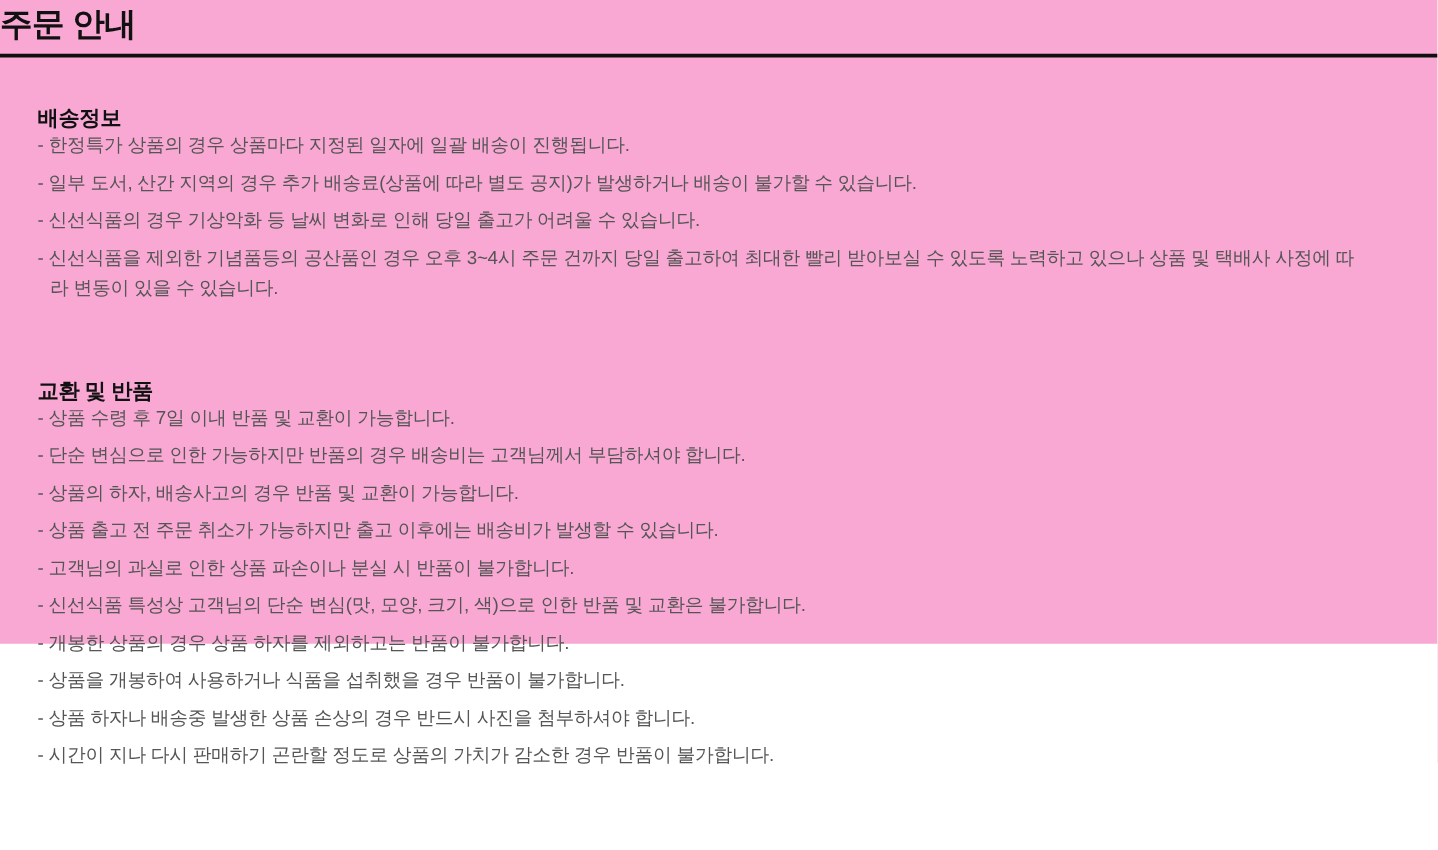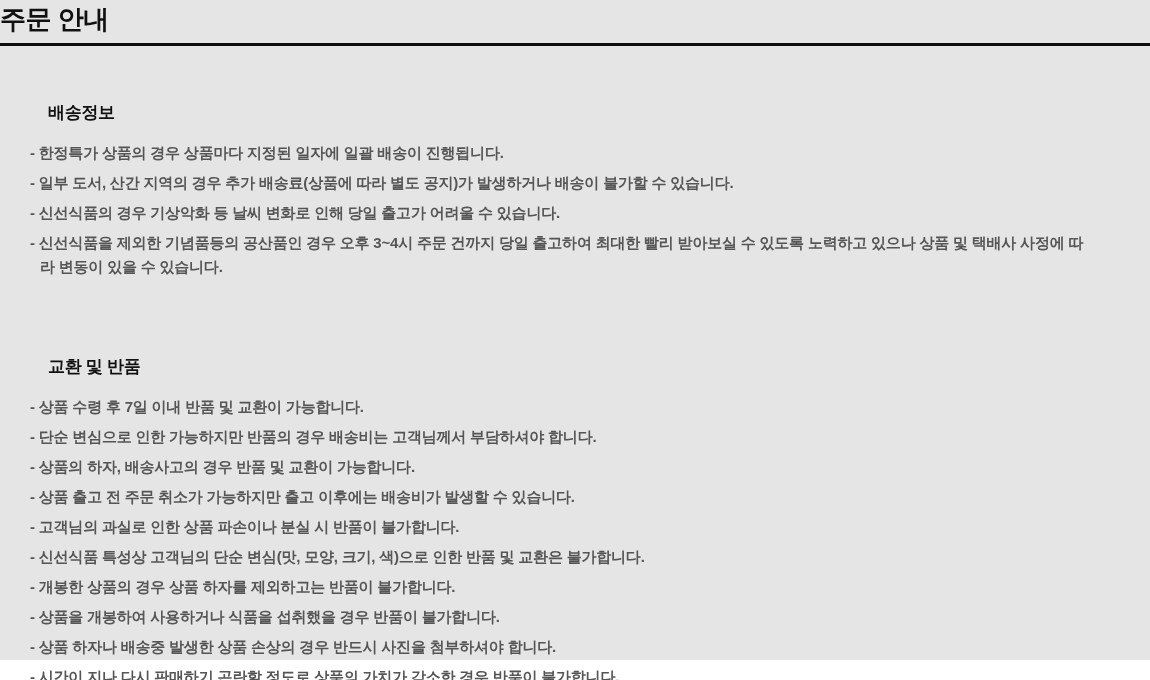--- a/index.html
+++ b/index.html
@@ -9,22 +9,22 @@
   }
   body {
     width: 1150px;
     height: 680px;
     overflow: hidden;
     font-family: "Liberation Sans", "DejaVu Sans", sans-serif;
     -webkit-font-smoothing: antialiased;
   }
   .page {
     width: 1150px;
-    height: 660px;
-    background: #e5e5e5;
+    height: 515px;
+    background: #f9a8d4;
     box-sizing: border-box;
   }
   .page-title {
     margin: 0;
     padding: 3px 0 0 0;
     font-size: 26px;
     line-height: 33px;
     font-weight: 700;
     letter-spacing: -0.5px;
     color: #111111;
@@ -38,30 +38,28 @@
   .content {
     padding: 0 60px 0 30px;
     overflow: hidden;
   }
   .section {
     overflow: hidden; 
   }
   .section--shipping { margin-top: 39px; }
   .section--exchange { margin-top: 54px; }
   .section-heading {
-    margin: 18px;
+    margin: 0;
     font-size: 17px;
     line-height: 20px;
     font-weight: 700;
     letter-spacing: -0.3px;
     color: #111111;
   }
   .bullet-list {
-    margin-top: 14px;
-    font-weight: bold;
   }
   .bullet-item {
     font-size: 15px;
     line-height: 24px;
     margin-bottom: 6px;
     color: #555555;
     letter-spacing: -0.2px;
     padding-left: 10px;   
     text-indent: -10px;
   }

